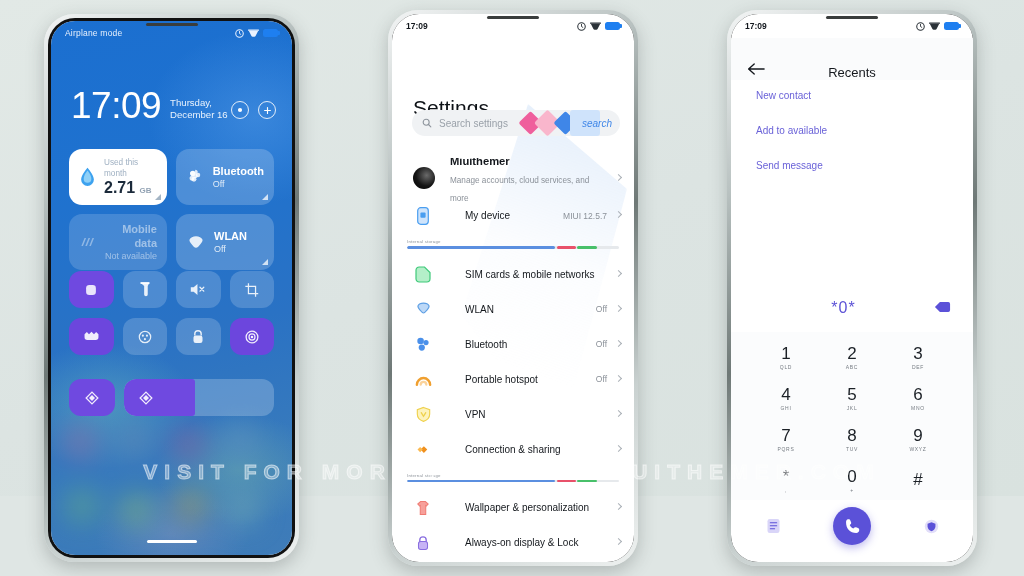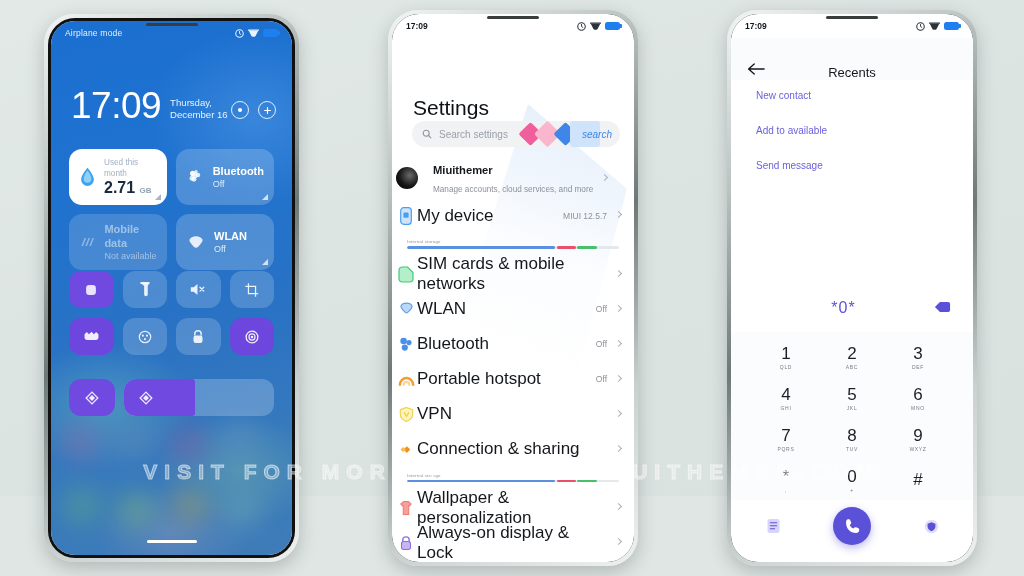--- a/index.html
+++ b/index.html
@@ -104,21 +104,21 @@
     display: flex; align-items: center; justify-content: center;
   }
 
   .tiles { position: absolute; top: 128px; left: 18px; right: 18px; display: grid; grid-template-columns: 1fr 1fr; gap: 9px; }
   .tile {
     position: relative; height: 56px; border-radius: 13px;
     background: rgba(255,255,255,.20);
     padding: 9px 10px; overflow: hidden;
   }
   .tile.white { background: #ffffff; }
-  .tile.dim { background: rgba(255,255,255,.16); }
+  .tile.dim { background: rgba(255,255,255,.16); text-align: right; }
   .tile .corner {
     position: absolute; right: 6px; bottom: 5px;
     width: 0; height: 0;
     border-left: 6px solid transparent;
     border-bottom: 6px solid rgba(255,255,255,.75);
   }
   .tile.white .corner { border-bottom-color: rgba(90,120,150,.55); }
   .tile-flex { display: flex; align-items: center; gap: 8px; height: 100%; }
   .tile-txt-main { font-size: 11px; color: #fff; font-weight: 600; line-height: 14px; }
   .tile-txt-sub  { font-size: 9px; color: rgba(255,255,255,.82); line-height: 12px; }
@@ -158,37 +158,37 @@
   .set-deco {
     position: absolute; top: 90px; left: 55px; width: 180px; height: 340px;
     background: linear-gradient(200deg, rgba(190,215,245,.45), rgba(235,242,252,.18) 45%, rgba(255,255,255,0) 75%);
     clip-path: polygon(45% 0%, 100% 25%, 62% 100%, 8% 62%);
     filter: blur(1px);
   }
   .p2-sb { color: #11161c; }
   .set-time { font-size: 8.5px; font-weight: 600; }
   .set-title { position: absolute; top: 64px; left: 21px; font-size: 21px; color: #0d1116; font-weight: 400; margin-top: 18px; }
   .searchbar {
-    position: absolute; top: 107px; left: 20px; right: 14px; height: 26px;
+    position: absolute; top: 96px; left: 20px; right: 14px; height: 26px;
     background: #f0f2f4; border-radius: 13px;
     display: flex; align-items: center; padding: 0 10px; gap: 7px;
   }
   .search-ph { font-size: 10px; color: #9aa1a9; }
   .deco-diamonds { position: absolute; right: 0; top: 0; bottom: 0; width: 108px; }
   .dia { position: absolute; top: 50%; transform: translateY(-50%) rotate(45deg); border-radius: 2px; }
   .search-word {
     position: absolute; right: 8px; top: 50%; transform: translateY(-50%);
     font-size: 10px; color: #3f86e8; font-style: italic;
   }
 
   .set-list { position: absolute; top: 144px; left: 0; right: 0; bottom: 0; overflow: hidden; }
-  .set-row { display: flex; align-items: center; padding: 0 13px 0 4px; height: 35px; position: relative; }
+  .set-row { display: flex; align-items: center; padding: 0 13px 0 21px; height: 35px; position: relative; }
   .set-row.account { height: 40px; align-items: center; }
   .set-ico { width: 20px; display: flex; justify-content: center; align-items: center; flex: 0 0 20px; }
-  .set-lbl { margin-left: 1px; font-size: 17px; color: #14181d; }
+  .set-lbl { margin-left: 32px; font-size: 10px; color: #14181d; }
   .set-lbl2 { margin-left: 15px; }
   .set-lbl2 .t { font-size: 11.2px; color: #14181d; font-weight: 600; }
   .set-lbl2 .s { font-size: 8.2px; color: #8b9199; margin-top: 1px; }
   .set-val { margin-left: auto; font-size: 8.5px; color: #8b9199; }
   .set-arrow { margin-left: 9px; width: 5px; height: 9px; position: relative; flex: 0 0 5px; }
   .set-arrow:before {
     content:""; position:absolute; left:0; top:1px;
     width:4px; height:4px; border-right:1.3px solid #aab0b7; border-top:1.3px solid #aab0b7;
     transform: rotate(45deg);
   }

